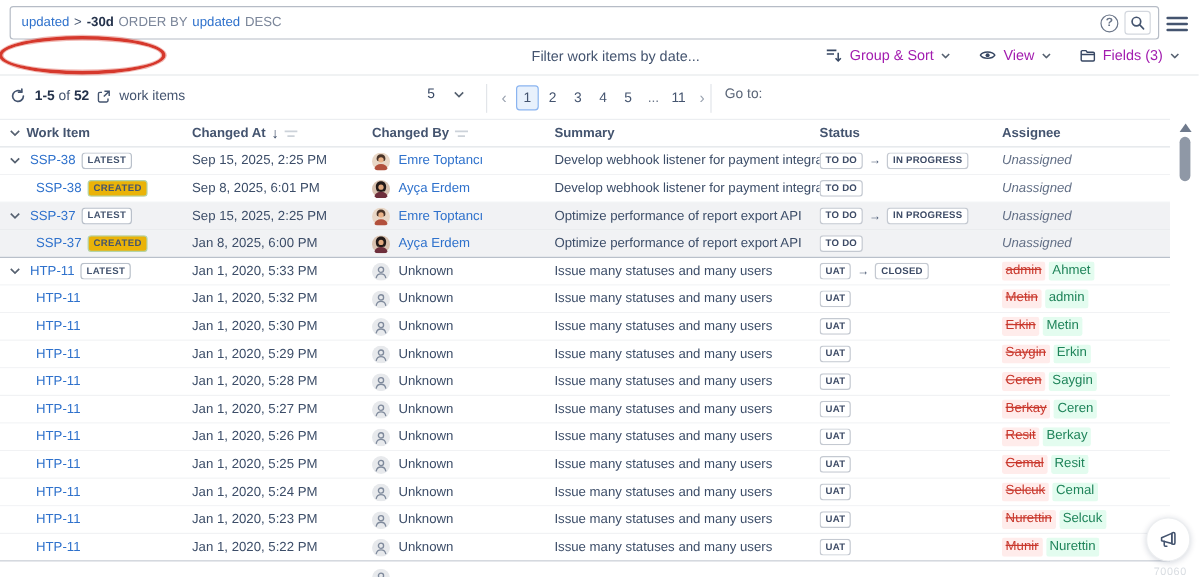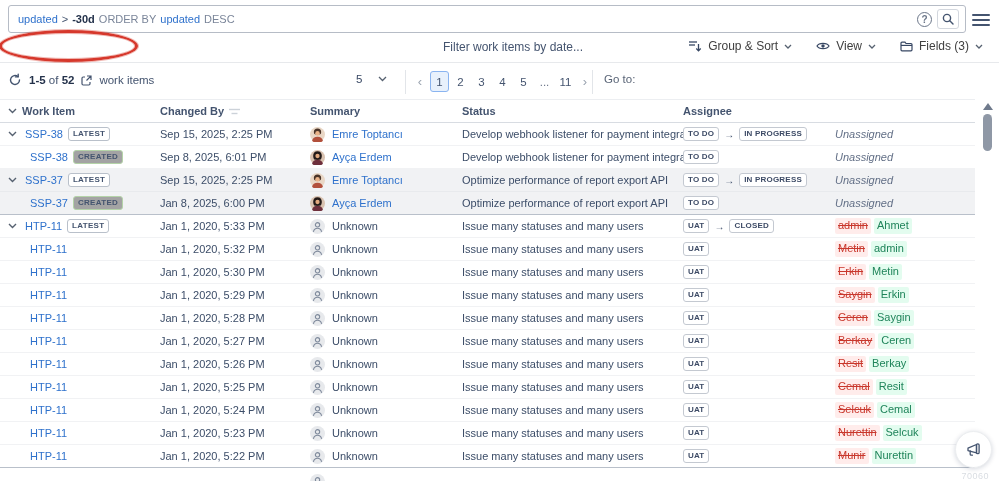--- a/index.html
+++ b/index.html
@@ -34,21 +34,21 @@
   
   .tabs { position:absolute; left:8px; top:36px; display:flex; gap:2px; }
   .tab { display:flex; align-items:center; gap:6px; height:22px; padding:0 10px;
     border:none; border-radius:3px; font-family:inherit; font-size:10px; font-weight:bold;
     letter-spacing:.2px; color:#44546f; cursor:pointer; text-transform:uppercase; }
   .tab.active { background:#e2e4e8; }
   .tab.inactive { background:#f2f3f5; }
   .toolbar-filter { position:absolute; left:443px; top:40px; font-size:12px;
     color:#44546f; cursor:pointer; }
   .toolbar-right { position:absolute; right:16px; top:39px; display:flex; gap:24px; }
-  .tool-btn { display:flex; align-items:center; gap:6px; font-size:12px; color:#404040;
+  .tool-btn { display:flex; align-items:center; gap:6px; font-size:12px; color:#a21caf;
     cursor:pointer; }
 
   .divider1 { position:absolute; left:0; top:62px; width:999px; border-top:1px solid #e7e9ec; }
 
   
   .pag-row { position:absolute; left:0; top:68px; width:999px; height:28px; font-size:11.5px; }
   .pag-left { position:absolute; left:8px; top:5px; display:flex; align-items:center; gap:7px; }
   .pag-left b { color:#24324b; }
   .pag-left .plain { color:#44546f; }
   .pagesize { position:absolute; left:356px; top:5px; display:flex; gap:16px;
@@ -75,21 +75,21 @@
   .trow.shaded { border-bottom-color:#e8eaed; }
   .trow.group-end { border-bottom:1px solid #b9c0ca; }
   .cell { display:flex; align-items:center; overflow:hidden; white-space:nowrap; }
   .c-workitem { padding-left:8px; gap:5px; }
   .wi-spacer { width:17px; flex:none; }
   .wi-chevron { width:12px; flex:none; display:flex; cursor:pointer; }
   .wi-key { color:#2e71cc; text-decoration:none; cursor:pointer; }
   .wbadge { font-size:8px; font-weight:bold; letter-spacing:.3px; color:#44546f;
     border-radius:3px; padding:1px 4px 1px; line-height:1.2; }
   .wbadge.latest { background:#fff; border:1px solid #b9c0ca; }
-  .wbadge.created { background:#a3a3a3; border:1px solid #b4d3a8; }
+  .wbadge.created { background:#eab308; border:1px solid #b4d3a8; }
   .c-by { gap:7px; }
   .avatar { width:15px; height:15px; flex:none; display:flex; }
   .by-name.link { color:#2e71cc; cursor:pointer; }
   .by-name.plain { color:#3c4d68; }
   .sbadge { font-size:8px; font-weight:bold; letter-spacing:.2px; color:#3d4b66;
     background:#fff; border:1px solid #c4c9d1; border-radius:3px; padding:1.5px 4px;
     line-height:1.2; flex:none; }
   .c-status { gap:5px; }
   .st-arrow { color:#44546f; font-size:10px; }
   .assn-unassigned { font-style:italic; color:#626f86; }
@@ -240,20 +240,28 @@
 
   <div class="table">
     <div class="thead">
       <div class="hcell">
         <svg width="9" height="6" viewBox="0 0 9 6">
             <path d="M1 1 4.5 4.5 8 1" fill="none" stroke="#566170" stroke-width="1.4"></path>
           </svg>
         <span>Work Item</span>
       </div>
       <div class="hcell">
+        <span>Changed At</span>
+        <span style="font-size:12px;color:#374763">↓</span>
+        <svg width="11" height="7" viewBox="0 0 11 7">
+            <line x1="0" y1="1.5" x2="11" y2="1.5" stroke="#ccd2d9" stroke-width="1.4"></line>
+            <line x1="2.5" y1="5.5" x2="8.5" y2="5.5" stroke="#ccd2d9" stroke-width="1.4"></line>
+          </svg>
+      </div>
+      <div class="hcell">
         <span>Changed By</span>
         <svg width="11" height="7" viewBox="0 0 11 7">
             <line x1="0" y1="1.5" x2="11" y2="1.5" stroke="#ccd2d9" stroke-width="1.4"></line>
             <line x1="2.5" y1="5.5" x2="8.5" y2="5.5" stroke="#ccd2d9" stroke-width="1.4"></line>
           </svg>
       </div>
       <div class="hcell">
         <span>Summary</span>
       </div>
       <div class="hcell">

